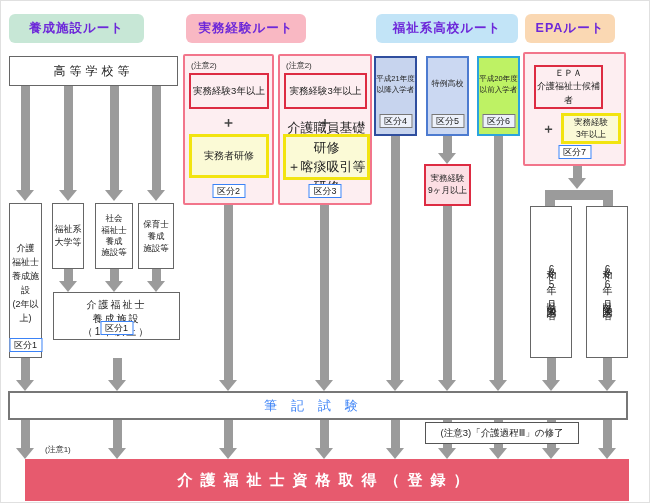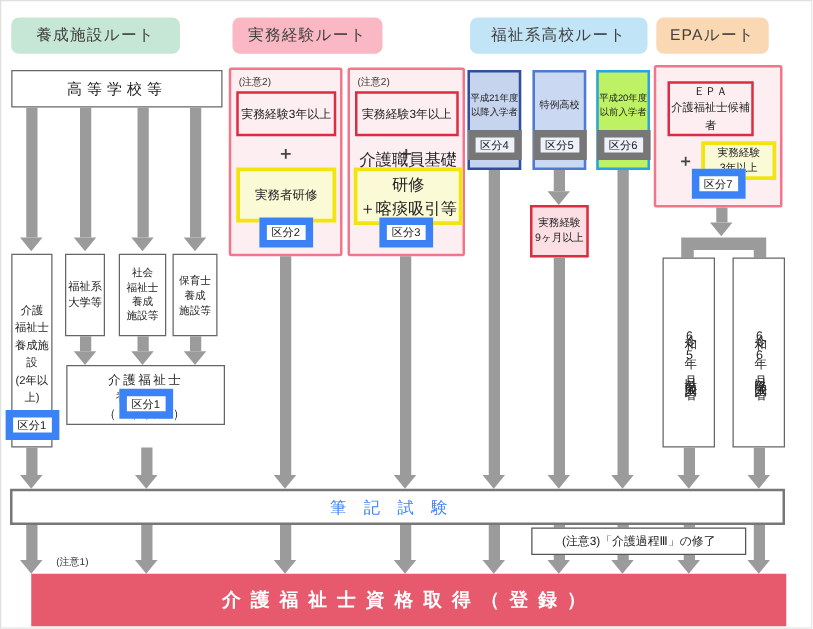--- a/index.html
+++ b/index.html
@@ -2,25 +2,25 @@
 <html><head>
 <meta charset="utf-8">
 <style>
   html,body{margin:0;padding:0;background:#fff;}
   .stage{
     position:relative;width:650px;height:503px;background:#fff;
     border:1px solid #e0e0e0;box-sizing:border-box;overflow:hidden;
     font-family:"Liberation Sans","DejaVu Sans",sans-serif;color:#222;
   }
   .hdr{position:absolute;height:29px;border-radius:6px;display:flex;align-items:center;justify-content:center;
-       font-weight:normal;font-size:12.5px;color:#404040;letter-spacing:1px;box-sizing:border-box;}
+       font-weight:bold;font-size:12.5px;color:#6d28d9;letter-spacing:1px;box-sizing:border-box;}
   .box{position:absolute;background:#fff;border:1.5px solid #666;box-sizing:border-box;}
   .flexc{display:flex;align-items:center;justify-content:center;text-align:center;}
   .cell-text{white-space:pre-line;text-align:center;}
-  .tag{position:absolute;left:50%;transform:translateX(-50%);background:#fff;border:6px solid #3b82f6;
+  .tag{position:absolute;left:50%;transform:translateX(-50%);background:#fff;border:1px solid #3b82f6;
        font-size:9px;line-height:12px;padding:0 4px;white-space:nowrap;}
   .panel{position:absolute;background:#fdeef1;border:2px solid #f2758b;border-radius:2px;box-sizing:border-box;}
   .note{position:absolute;font-size:8px;color:#333;white-space:nowrap;}
   .rbox{position:absolute;border:2.5px solid #dd2b42;box-sizing:border-box;display:flex;align-items:center;justify-content:center;}
   .ybox{position:absolute;border:3px solid #f2e410;background:#fbfad6;box-sizing:border-box;display:flex;align-items:center;justify-content:center;}
   .plus{position:absolute;font-size:14px;color:#444;font-weight:bold;left:0;right:0;text-align:center;}
   .bluebox{position:absolute;border:2.5px solid;box-sizing:border-box;}
   .blabel{position:absolute;top:0;left:0;right:0;height:52px;display:flex;align-items:center;justify-content:center;
           font-size:7.5px;line-height:1.5;}
   .btag{background:#edf1fa;border-color:#777;}
@@ -180,17 +180,17 @@
   <div class="arr" style="left:111.5px;top:419px;height:28px"></div>
   <div class="arr" style="left:222.5px;top:419px;height:28px"></div>
   <div class="arr" style="left:318.5px;top:419px;height:28px"></div>
   <div class="arr" style="left:389.5px;top:419px;height:28px"></div>
   <div class="arr" style="left:441.5px;top:419px;height:28px"></div>
   <div class="arr" style="left:492.5px;top:419px;height:28px"></div>
   <div class="arr" style="left:545.5px;top:419px;height:28px"></div>
   <div class="arr" style="left:601.5px;top:419px;height:28px"></div>
 
   <div class="note" style="left:44px;top:443px">(注意1)</div>
-  <div class="note3box" style="left:424px;top:421px;width:172px;height:22px">(注意3)「介護過程Ⅲ」の修了</div>
+  <div class="note3box" style="left:424px;top:421px;width:154px;height:22px">(注意3)「介護過程Ⅲ」の修了</div>
 
   <div class="result" style="left:24px;top:458px;width:604px;height:42px">介護福祉士資格取得（登録）</div>
 
 </div>
 
 </body></html>

